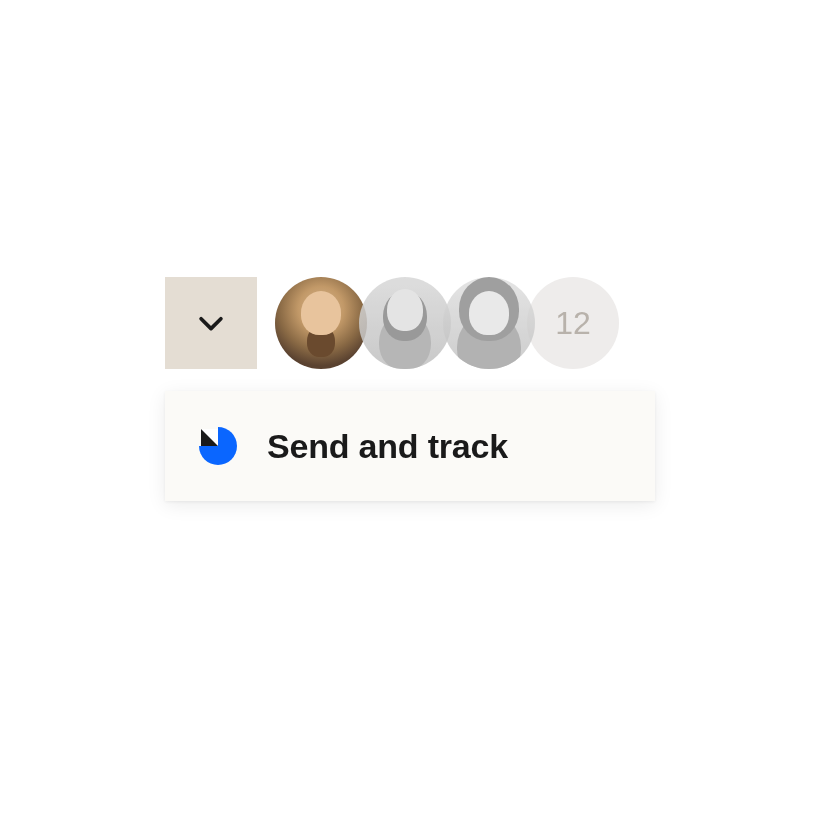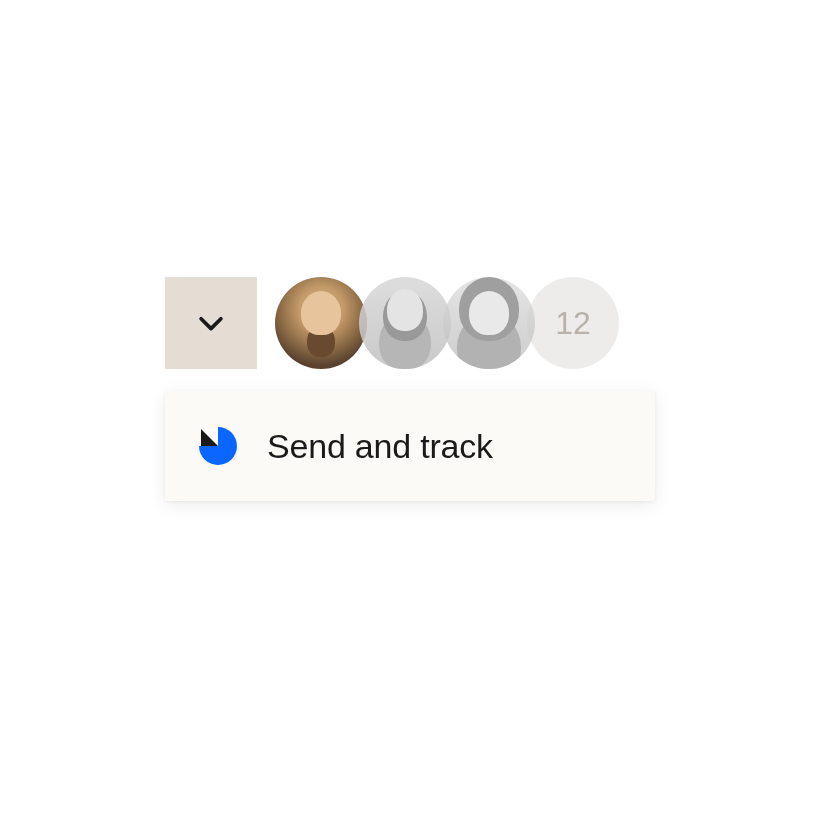--- a/index.html
+++ b/index.html
@@ -119,21 +119,21 @@
     }
     .menu-icon {
       width: 42px;
       height: 42px;
       position: relative;
       flex-shrink: 0;
     }
     .menu-label {
       font-size: 34px;
       color: #1a1a1a;
-      font-weight: 400;
+      font-weight: 700;
       letter-spacing: -0.2px;
     }
   </style>
 </head>
 <body>
 
 <div class="container">
   <div class="top-row">
     <div class="dropdown-btn">
       <svg viewBox="0 0 24 24" fill="none" stroke="#1a1a1a" stroke-width="2.6" stroke-linecap="round" stroke-linejoin="round">

